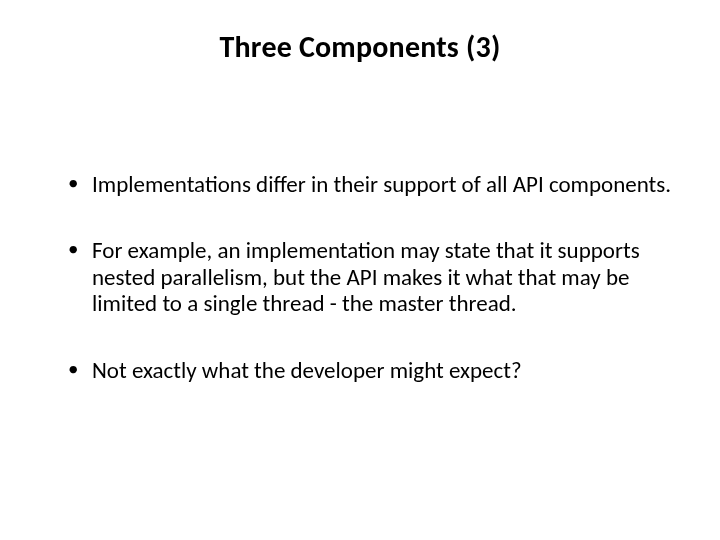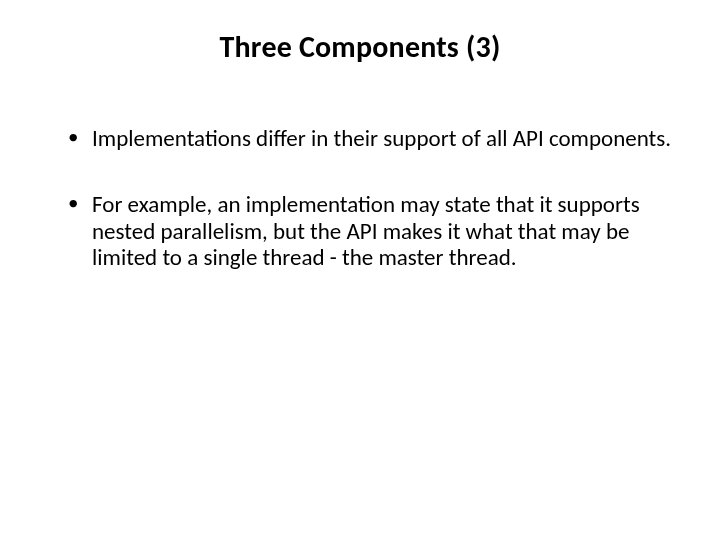--- a/index.html
+++ b/index.html
@@ -24,20 +24,21 @@
     }
     .title {
       font-size: 30px;
       font-weight: 700;
       text-align: center;
       margin-bottom: 60px;
       letter-spacing: 0.2px;
     }
     .content {
       flex: 1;
+      margin-top: 46px;
     }
     ul {
       list-style: none;
       padding-left: 20px;
     }
     li {
       position: relative;
       font-size: 23px;
       line-height: 1.15;
       margin-bottom: 40px;
@@ -53,15 +54,16 @@
   </style>
 </head>
 <body>
 
 <div class="slide">
   <h1 class="title">Three Components  (3)</h1>
   <div class="content">
     <ul>
       <li>Implementations differ in their support of all API components.</li>
       <li>For example, an implementation may state that it supports nested parallelism, but the API makes it what that may be limited to a single thread - the master thread.</li>
+      <li>Not exactly what the developer might expect?</li>
     </ul>
   </div>
 </div>
 
 </body></html>

